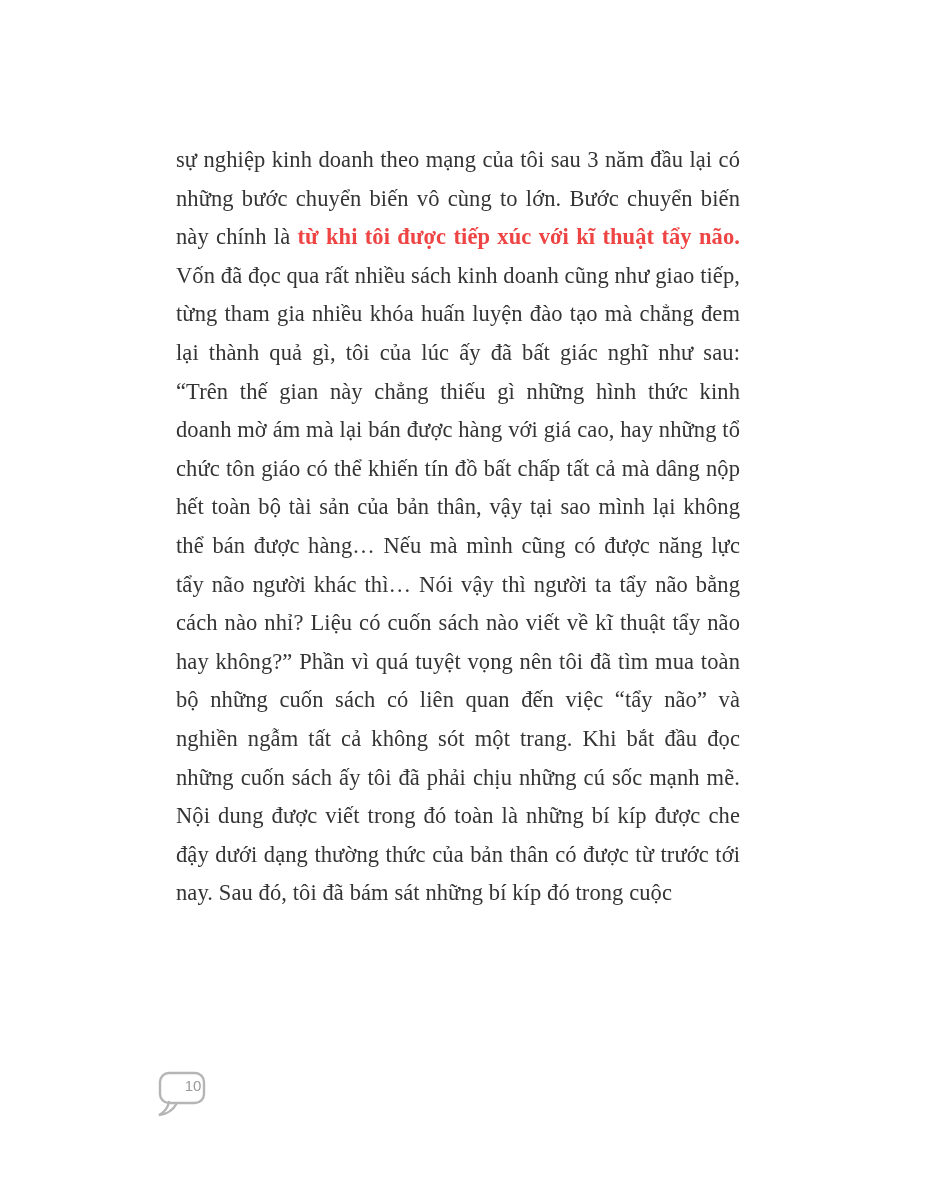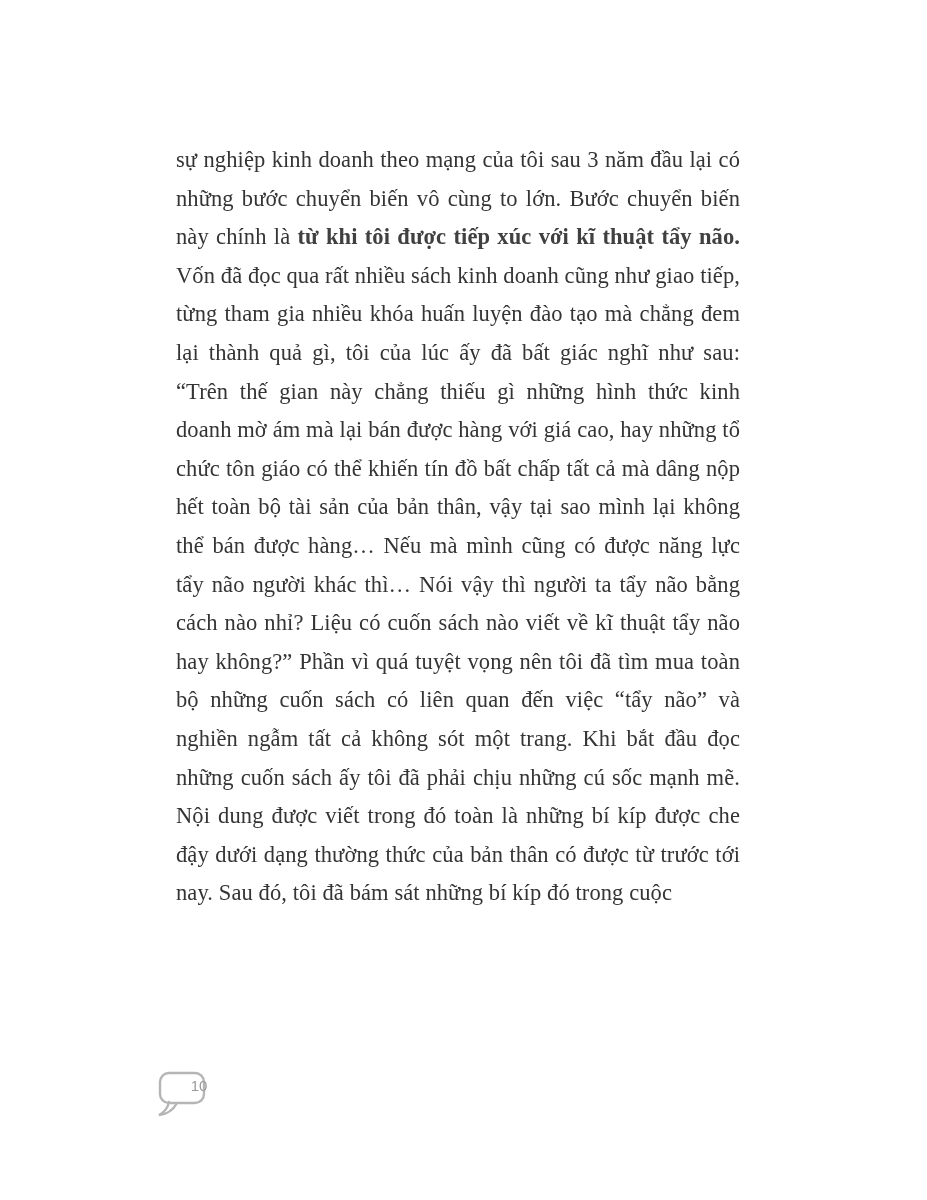--- a/index.html
+++ b/index.html
@@ -26,37 +26,37 @@
     width: 564px;
     margin: 0;
     font-size: 22.5px;
     line-height: 38.6px;
     text-align: justify;
     color: #343434;
     letter-spacing: 0.1px;
   }
   .body-text strong {
     font-weight: bold;
-    color: #404040;
+    color: #ef4444;
   }
   .page-footer {
     position: absolute;
     left: 155px;
     top: 1070px;
     width: 56px;
     height: 50px;
   }
   .page-footer svg {
     position: absolute;
     left: 0;
     top: 0;
   }
   .page-number {
     position: absolute;
-    left: 18px;
+    left: 12px;
     top: 7px;
     width: 52px;
     text-align: center;
     font-family: "Liberation Sans", sans-serif;
     font-size: 15px;
     color: #9a9a9a;
   }
 </style>
 </head>
 <body>

